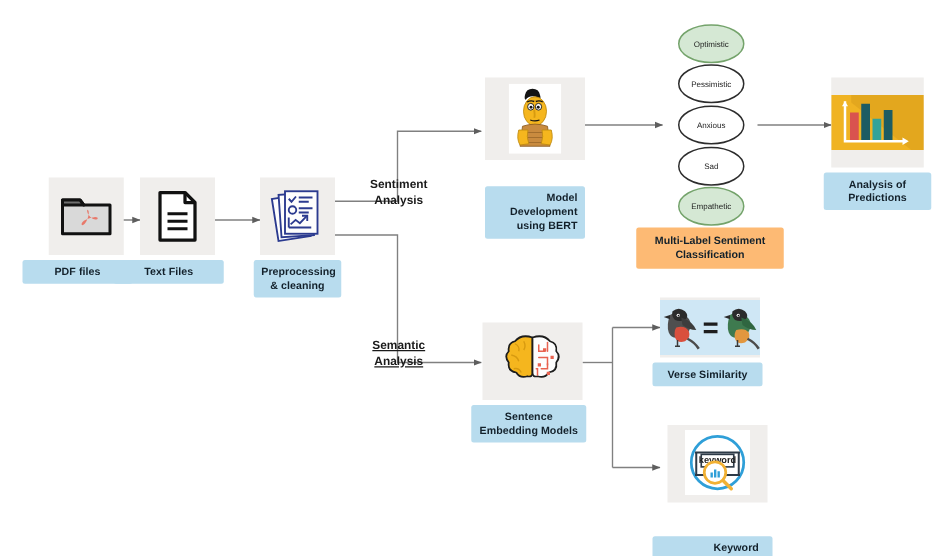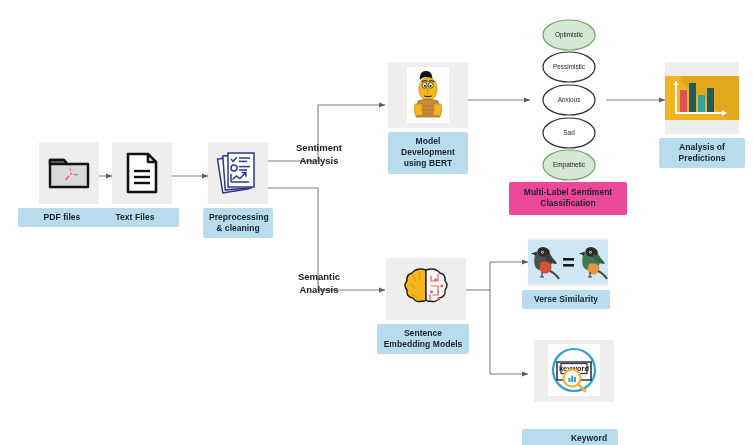--- a/index.html
+++ b/index.html
@@ -74,21 +74,21 @@
   .ell-label {
     font-size: 6.4px;
     fill: #1d1d1d;
     font-family: "Liberation Sans", sans-serif;
     text-anchor: middle;
     dominant-baseline: middle;
   }
   .stand-caption {
     position: absolute;
     z-index: 3;
-    background: #ec4899;
+    background: #fdba74;
     color: #13212b;
     font-size: 8.5px;
     font-weight: bold;
     line-height: 1.35;
     text-align: center;
     padding: 5px 7px;
     box-sizing: border-box;
     border-radius: 2px;
   }
   svg { display: block; }
@@ -174,21 +174,21 @@
           <line x1="10" y1="32" x2="26" y2="32"></line>
         </g>
       </svg>
     </div>
     <div class="caption" style="width:88px; margin-top:4px; margin-left:-14px;">Text Files</div>
   </div>
 
   <div class="edge-label" style="left:288px; top:110px; width:62px;">Sentiment
 Analysis</div>
 
-  <div class="edge-label" style="left:288px; top:239px; width:62px;">Semantic
+  <div class="edge-label" style="left:288px; top:239px; width:62px;text-decoration:underline;">Semantic
 Analysis</div>
 
   <div class="node" style="left:388px; top:62px; width:80px;">
     <div class="tile" style="width:80px; height:66px;">
       <svg width="42" height="56" viewBox="0 0 42 56">
         <rect x="0" y="0" width="42" height="56" fill="#ffffff"></rect>
         <g>
           <path d="M13,9 q1,-5 6,-5 q5,0 6,5 q1,3 -0.6,3.6 q-1.6,-2.6 -5.4,-2.6 q-3.8,0 -5.4,2.8 q-1.4,-0.6 -0.6,-3.8 z" fill="#141414"></path>
           <ellipse cx="21" cy="22" rx="9.2" ry="11.6" fill="#f5b61e"></ellipse>
           <ellipse cx="21" cy="22" rx="9.2" ry="11.6" fill="none" stroke="#c08c10" stroke-width="0.7"></ellipse>
@@ -203,21 +203,21 @@
           <path d="M11,34 q10,-3.4 20,0 l2,16 l-24,0 z" fill="#c98b3f"></path>
           <path d="M11,34 q10,-3.4 20,0 l2,16 l-24,0 z" fill="none" stroke="#8d5d24" stroke-width="0.7"></path>
           <g stroke="#8d5d24" stroke-width="0.6" opacity="0.85">
             <path d="M12,39 h18 M12,43 h19 M11.5,47 h20"></path>
           </g>
           <path d="M8,37 q-2,7 1,12 l7,-1 q-2,-6 -0.6,-11 z" fill="#f5b61e" stroke="#c08c10" stroke-width="0.7"></path>
           <path d="M34,37 q2,7 -1,12 l-7,-1 q2,-6 0.6,-11 z" fill="#f5b61e" stroke="#c08c10" stroke-width="0.7"></path>
         </g>
       </svg>
     </div>
-    <div class="caption" style="width:80px; margin-top:4px; white-space:pre-line;">Model Development
+    <div class="caption" style="width:80px; margin-top:21px; white-space:pre-line;text-align:right;">Model Development
 using BERT</div>
   </div>
 
   <svg class="ellipse-chain" style="left:530px; top:18px;" width="78" height="165" viewBox="0 0 78 165">
     <g>
       <ellipse cx="39" cy="17" rx="26" ry="15" fill="#d5e8d4" stroke="#74a36b" stroke-width="1.2"></ellipse>
       <text class="ell-label" x="39" y="17.6">Optimistic</text>
     </g>
     <g>
       <ellipse cx="39" cy="49" rx="26" ry="15" fill="#ffffff" stroke="#2d2d2d" stroke-width="1.2"></ellipse>

